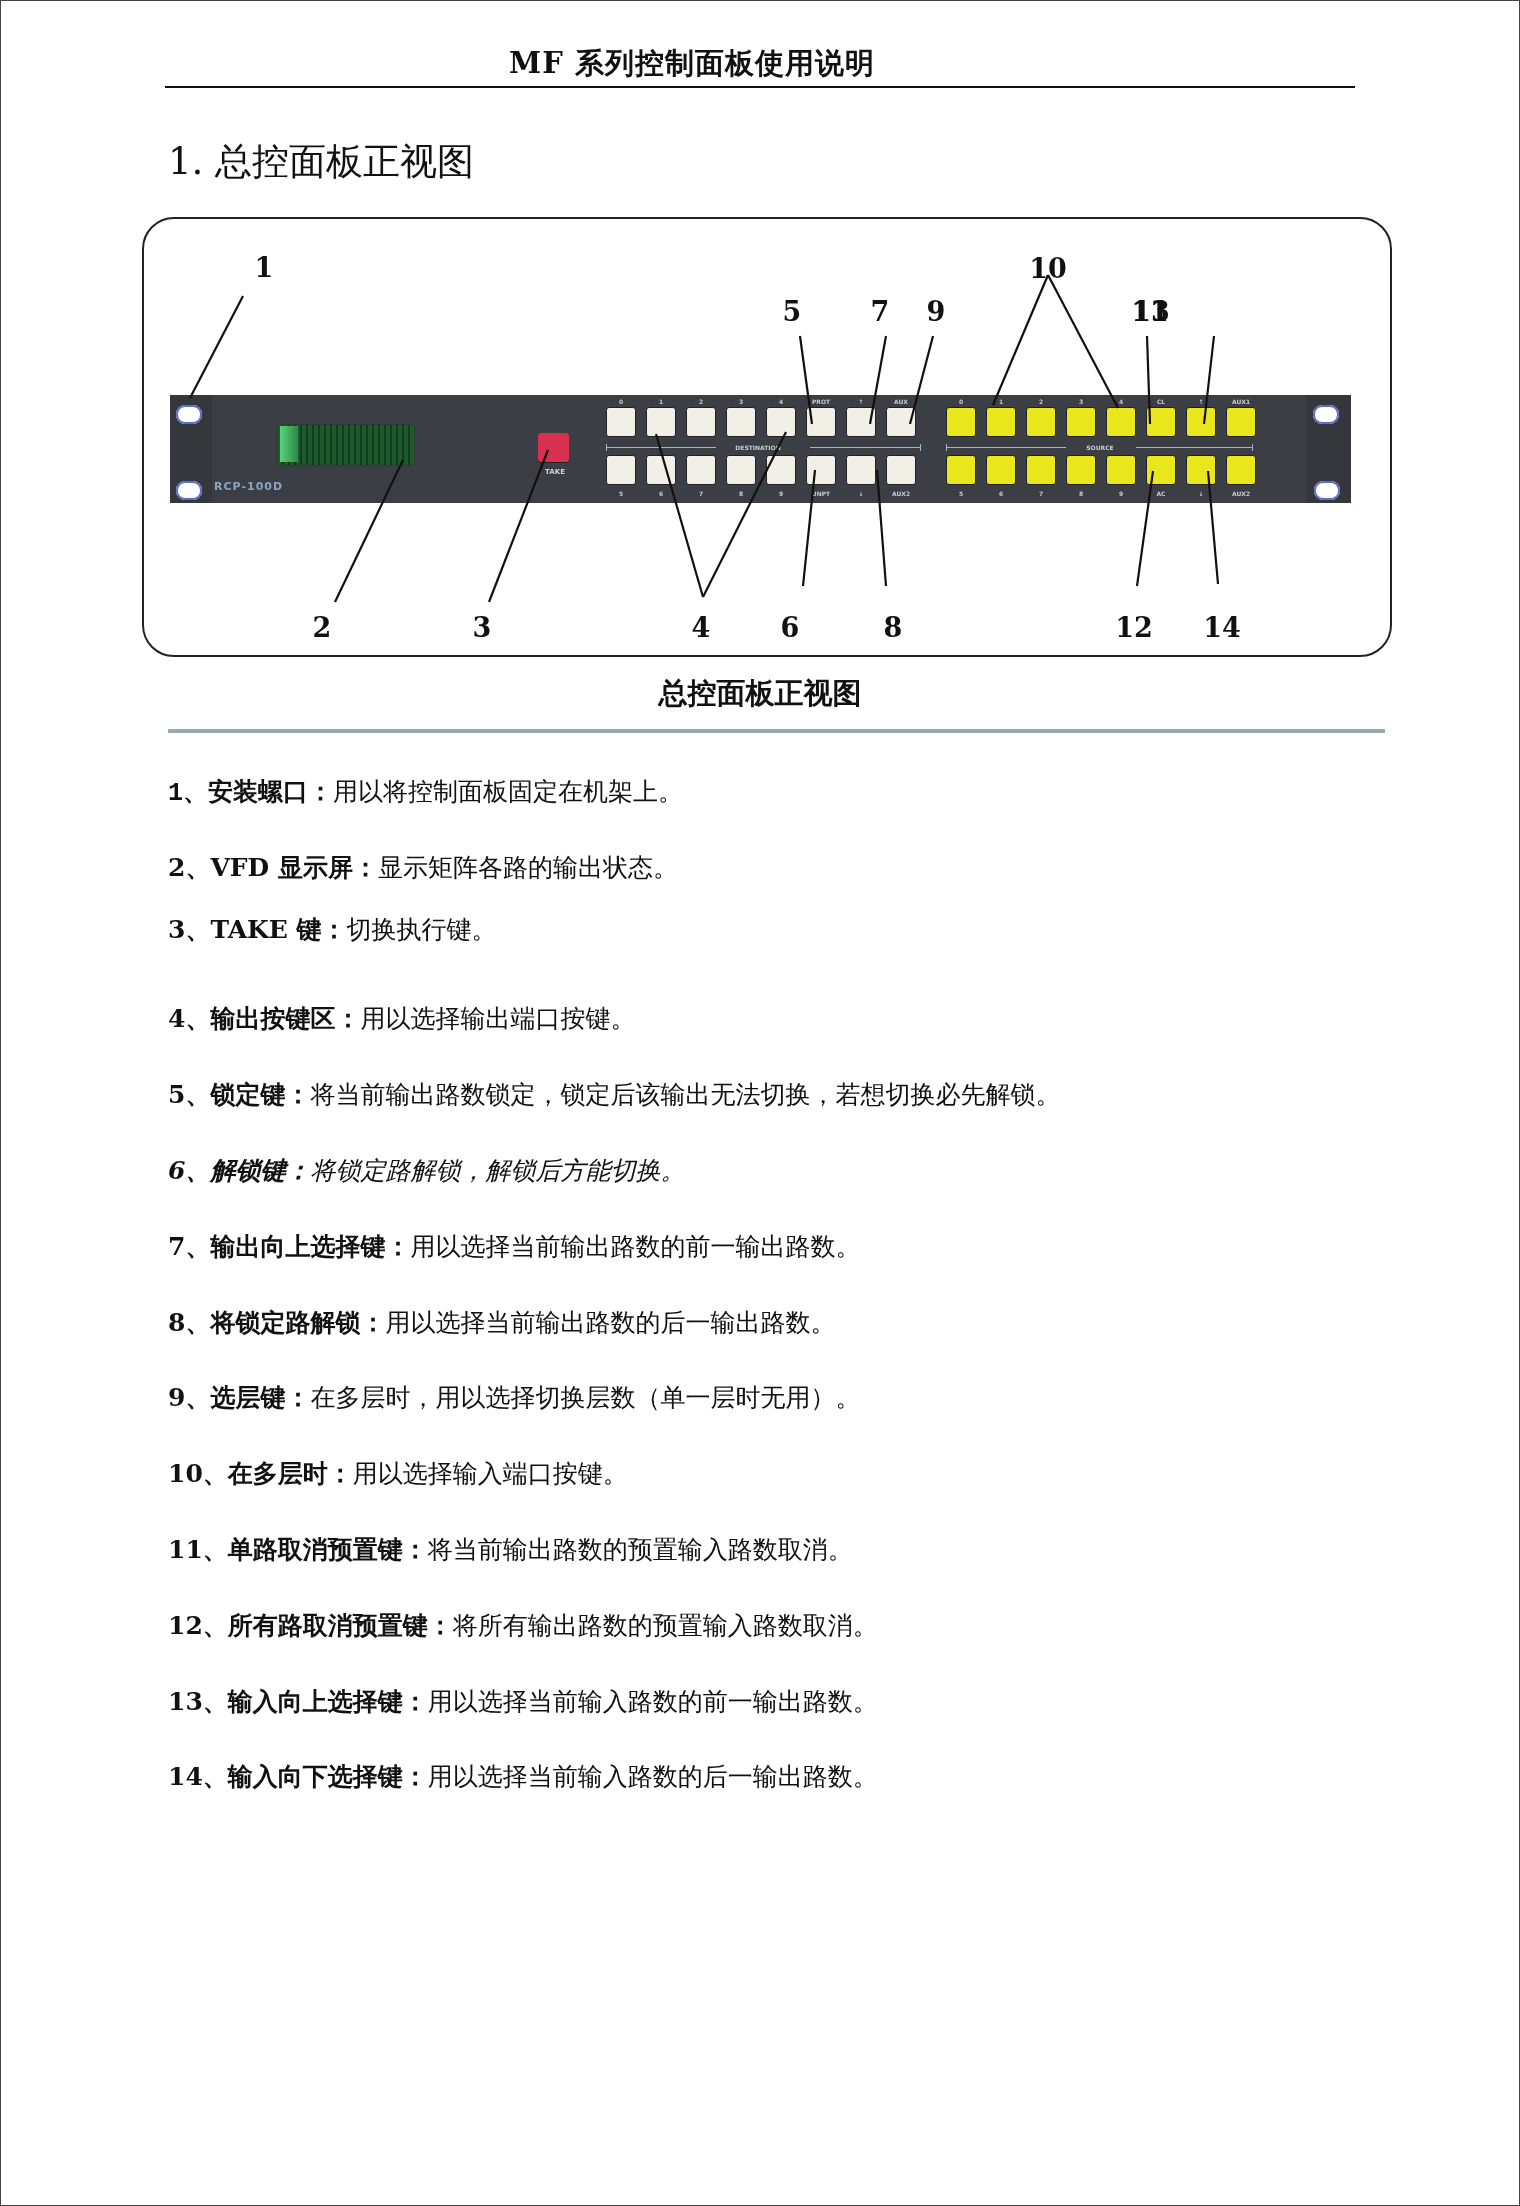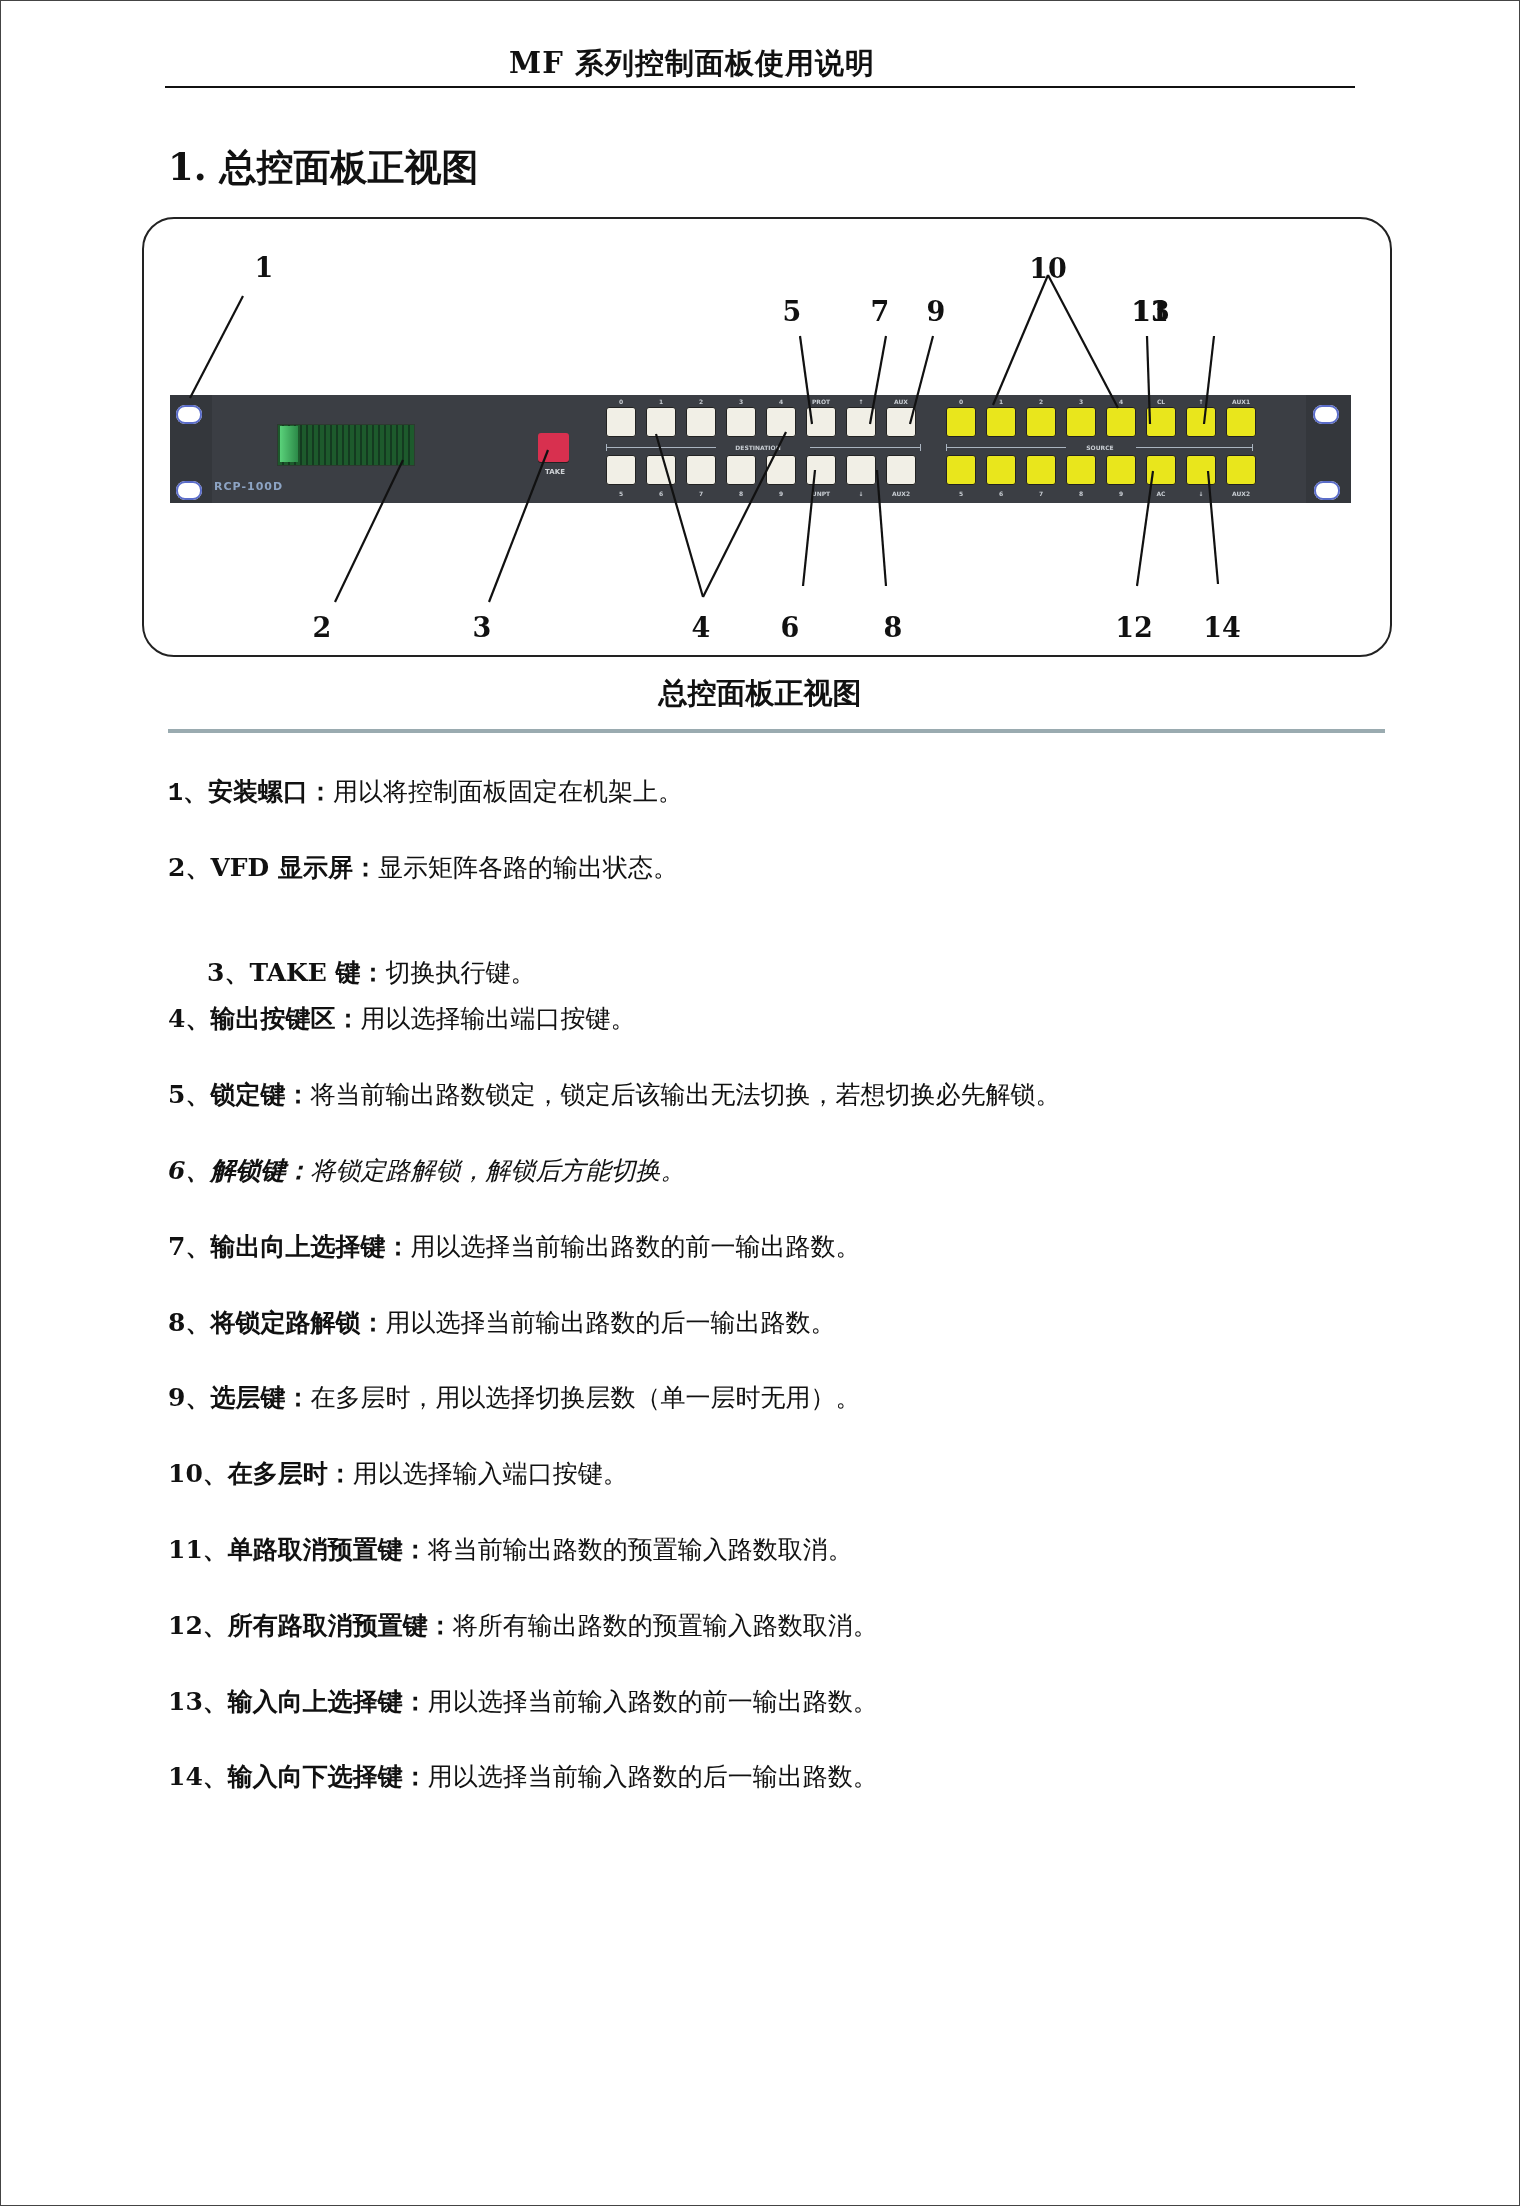--- a/index.html
+++ b/index.html
@@ -2,21 +2,21 @@
 <html><head>
 <meta charset="utf-8">
 <style>
   html, body { margin:0; padding:0; background:#ffffff; }
   body { width:1520px; height:2206px; position:relative; overflow:hidden;
          font-family:"DejaVu Serif","Liberation Serif",serif; color:#111; }
   .page-border { position:absolute; left:0; top:0; width:1518px; height:2204px; border:1px solid #444; }
   .abs { position:absolute; }
   .doc-title { left:0; width:1384px; top:44px; text-align:center; font-size:29px; font-weight:bold; letter-spacing:1px; }
   .title-rule { left:165px; top:86px; width:1190px; height:2px; background:#111; }
-  .section-heading { left:168px; top:143px; font-size:37px; font-weight:bold; }
+  .section-heading { left:168px; top:137px; font-size:37px; font-weight:normal; }
   .figure-box { left:142px; top:217px; width:1250px; height:440px; border:2px solid #222; border-radius:32px; box-sizing:border-box; }
   .rack { left:170px; top:395px; width:1181px; height:108px; background:#3b3e44; border-radius:4px; }
   .rack-ear-l { left:170px; top:395px; width:42px; height:108px; background:#34373c; }
   .rack-ear-r { left:1306px; top:395px; width:45px; height:108px; background:#34373c; }
   .hole { width:26px; height:19px; background:#fff; border-radius:9px; box-shadow:0 0 0 2px #5b6dc9 inset; }
   .vfd { left:277px; top:424px; width:136px; height:40px; background:#12251a; border:1px solid #2d3a30;
          background-image:repeating-linear-gradient(90deg,#1d5a2c 0 4px,#143a20 4px 6px); }
   .vfd-glow { left:280px; top:426px; width:18px; height:36px; background:linear-gradient(90deg,#5ad27a,#2c8a48); }
   .model-label { left:214px; top:480px; font-family:"DejaVu Sans",sans-serif; font-size:11px; font-weight:bold; color:#8da4c4; letter-spacing:1px; }
   .take-btn { left:538px; top:433px; width:31px; height:29px; background:#d8304f; border-radius:3px; box-shadow:0 1px 0 #222; }
@@ -180,21 +180,21 @@
 <div class="abs callout-num" style="left:1109px;top:612px;">12</div>
 <div class="abs callout-num" style="left:1126px;top:296px;">13</div>
 <div class="abs callout-num" style="left:1197px;top:612px;">14</div>
 
 <div class="abs caption">总控面板正视图</div>
 <div class="abs gray-rule"></div>
 
 <div id="items-list">
     <div class="abs list-item" style="top: 775px; font-family: Liberation Mono, monospace;"><span class="num">1、</span><span class="term">安装螺口：</span><span class="desc">用以将控制面板固定在机架上。</span></div>
     <div class="abs list-item" style="top: 850.8px;"><span class="num">2、</span><span class="term">VFD 显示屏：</span><span class="desc">显示矩阵各路的输出状态。</span></div>
-    <div class="abs list-item" style="top: 956px; margin-left: 39px;"><span class="num">3、</span><span class="term">TAKE 键：</span><span class="desc">切换执行键。</span></div>
+    <div class="abs list-item" style="top: 913px;"><span class="num">3、</span><span class="term">TAKE 键：</span><span class="desc">切换执行键。</span></div>
     <div class="abs list-item" style="top: 1002.4px;"><span class="num">4、</span><span class="term">输出按键区：</span><span class="desc">用以选择输出端口按键。</span></div>
     <div class="abs list-item" style="top: 1078.2px;"><span class="num">5、</span><span class="term">锁定键：</span><span class="desc">将当前输出路数锁定，锁定后该输出无法切换，若想切换必先解锁。</span></div>
     <div class="abs list-item" style="top: 1154px; font-style: italic;"><span class="num">6、</span><span class="term">解锁键：</span><span class="desc">将锁定路解锁，解锁后方能切换。</span></div>
     <div class="abs list-item" style="top: 1229.8px;"><span class="num">7、</span><span class="term">输出向上选择键：</span><span class="desc">用以选择当前输出路数的前一输出路数。</span></div>
     <div class="abs list-item" style="top: 1305.6px;"><span class="num">8、</span><span class="term">将锁定路解锁：</span><span class="desc">用以选择当前输出路数的后一输出路数。</span></div>
     <div class="abs list-item" style="top: 1381.4px;"><span class="num">9、</span><span class="term">选层键：</span><span class="desc">在多层时，用以选择切换层数（单一层时无用）。</span></div>
     <div class="abs list-item" style="top: 1457.2px;"><span class="num">10、</span><span class="term">在多层时：</span><span class="desc">用以选择输入端口按键。</span></div>
     <div class="abs list-item" style="top: 1533px;"><span class="num">11、</span><span class="term">单路取消预置键：</span><span class="desc">将当前输出路数的预置输入路数取消。</span></div>
     <div class="abs list-item" style="top: 1608.8px;"><span class="num">12、</span><span class="term">所有路取消预置键：</span><span class="desc">将所有输出路数的预置输入路数取消。</span></div>
     <div class="abs list-item" style="top: 1684.6px;"><span class="num">13、</span><span class="term">输入向上选择键：</span><span class="desc">用以选择当前输入路数的前一输出路数。</span></div>

